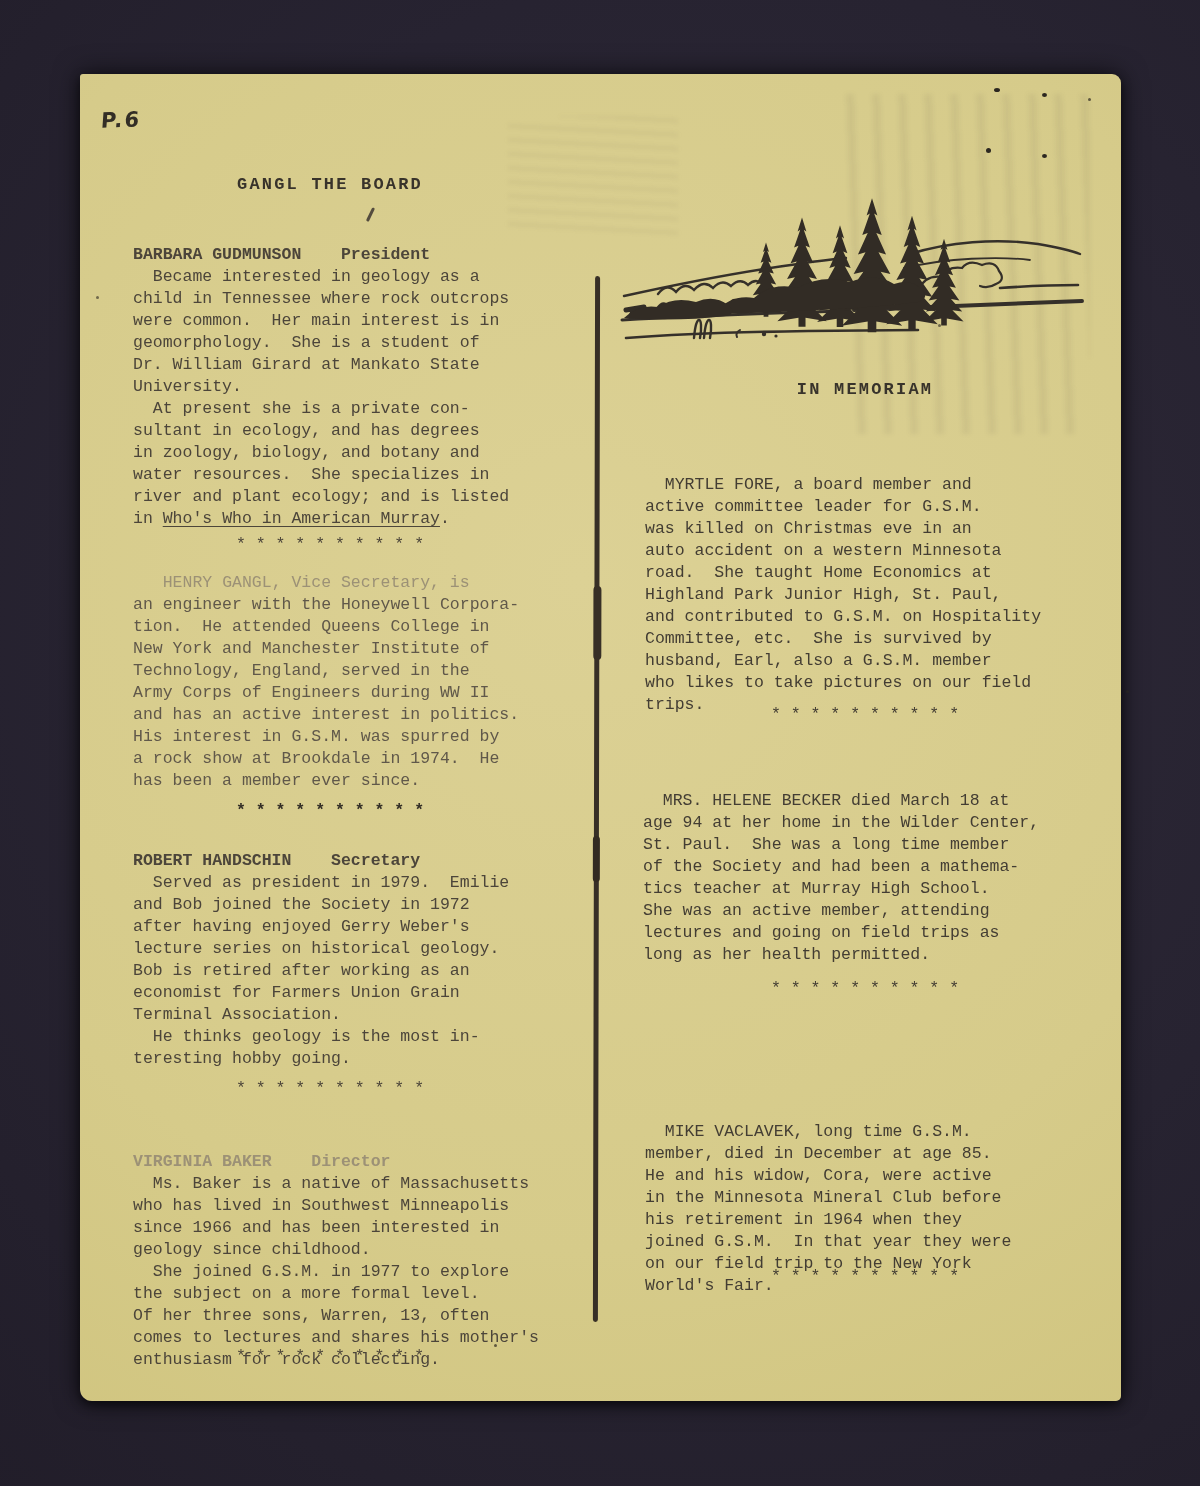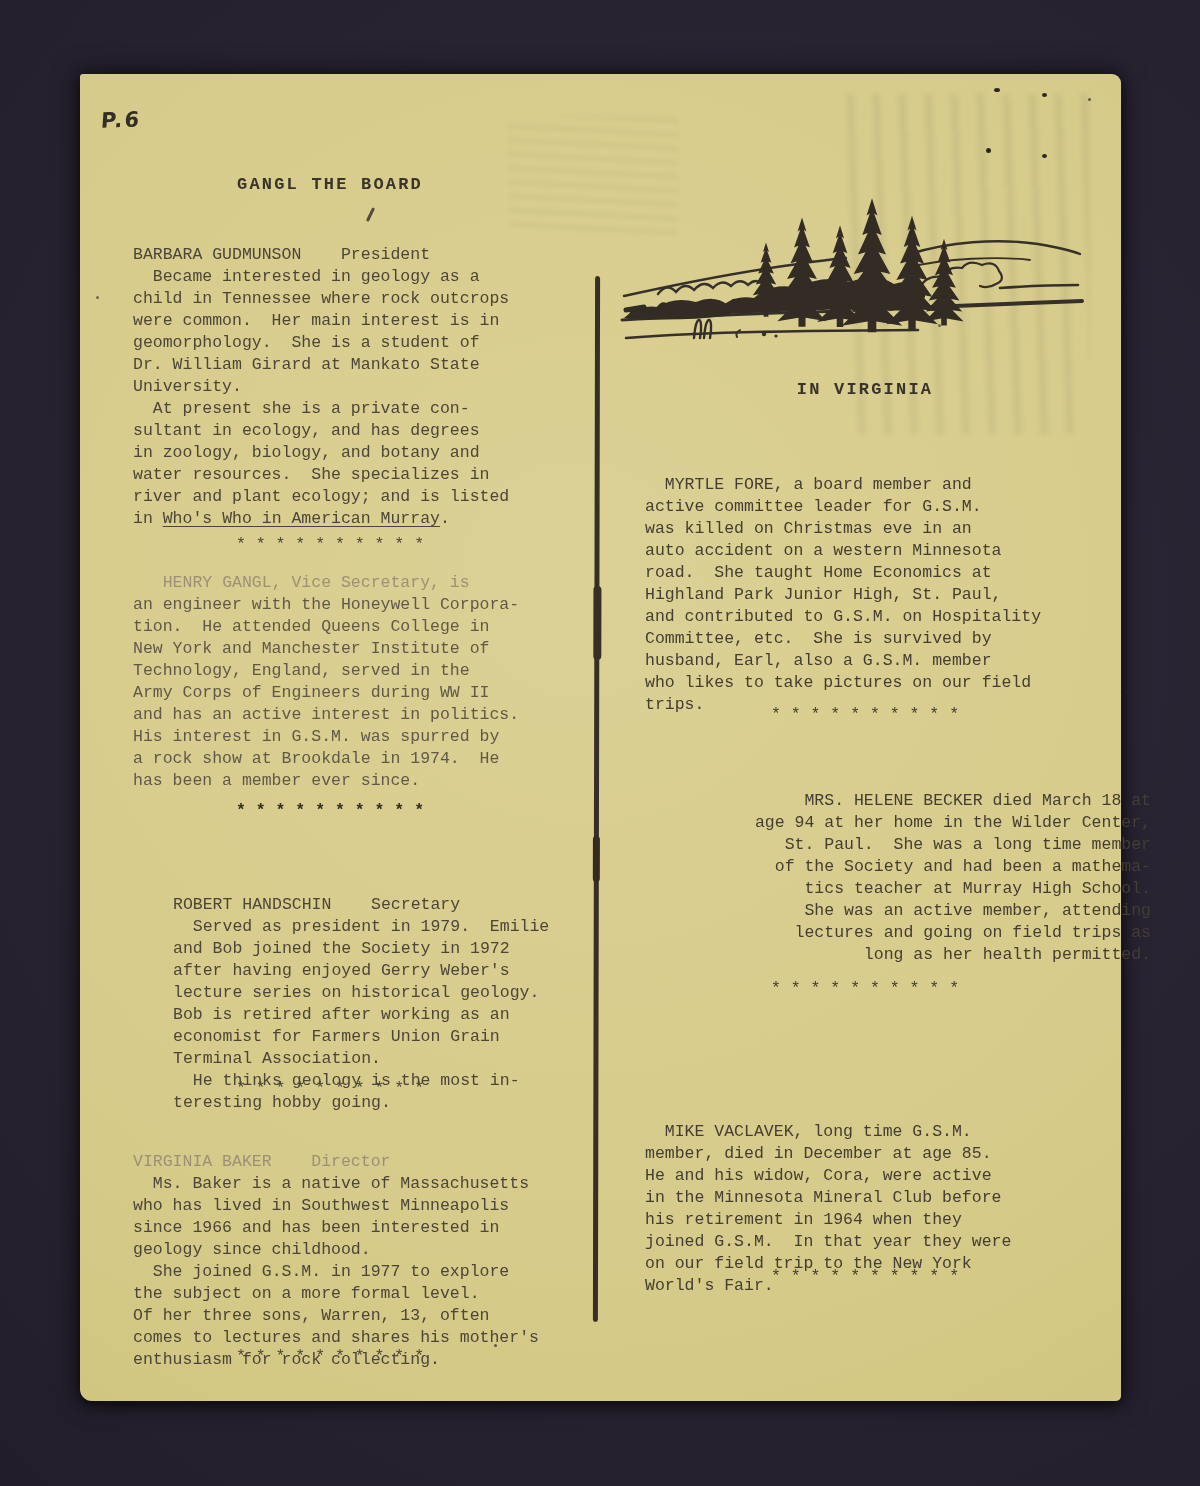--- a/index.html
+++ b/index.html
@@ -13,28 +13,28 @@
   .paper > *{position:absolute;}
   .pnum{left:21px;top:34px;font-family:"DejaVu Sans",sans-serif;font-weight:bold;
     font-size:21px;letter-spacing:2px;color:#332e26;transform:rotate(-2deg) skewX(-6deg);}
   .col-title{font-weight:bold;font-size:17px;letter-spacing:2.2px;color:#38332b;
     font-family:"Liberation Mono",monospace;}
   .left-title{left:50px;top:101px;width:400px;text-align:center;}
   .right-title{left:575px;top:306px;width:420px;text-align:center;}
   .slash-mark{left:289px;top:133px;width:2.5px;height:15px;background:#544c3e;
     transform:rotate(26deg);border-radius:2px;}
   .txt{font-size:16.5px;line-height:22px;white-space:pre-wrap;color:#4c453a;width:470px;}
-  .txt .hd{display:block;}
+  .txt .hd{display:block;font-weight:bold;}
   .bio-barbara{left:53px;top:170px;}
   .bio-henry{left:53px;top:498px;color:#60584a;}
-  .bio-robert{left:53px;top:820px;margin-left:40px;}
+  .bio-robert{left:53px;top:776px;}
   .bio-virginia{left:53px;top:1077px;}
   .obit{color:#433d33;width:480px;}
   .obit-myrtle{left:565px;top:400px;}
-  .obit-helene{left:591px;top:716px;text-align:right;}
+  .obit-helene{left:563px;top:716px;}
   .obit-mike{left:565px;top:1006px;margin-top:41px;}
   .sep{font-size:16.5px;line-height:22px;color:#4c453a;text-align:center;}
   .sep-l{left:50px;width:400px;}
   .sep-r{left:575px;width:420px;color:#433d33;}
   .sep1{top:460px}.sep2{top:726px;font-weight:bold;color:#332e26;}
   .sep3{top:1004px}.sep4{top:1272px}
   .sepR1{top:630px}.sepR2{top:904px}.sepR3{top:1192px}
   .faded{color:#9c9176;}
   .underl{text-decoration:underline;text-underline-offset:3px;}
   .divider{left:514px;top:202px;width:5px;height:1046px;background:#372f26;
@@ -170,21 +170,21 @@
         <use href="#pine" transform="translate(184,122) scale(0.88)"></use>
         <use href="#pine" transform="translate(222,124) scale(0.82)"></use>
         <use href="#pine" transform="translate(254,122) scale(1.08)"></use>
         <use href="#pine" transform="translate(294,124) scale(0.92)"></use>
         <use href="#pine" transform="translate(326,126) scale(0.70)"></use>
         <path d="M96,134 q16,-20 40,-16 q18,-16 44,-10 q24,-14 52,-6 q26,-10 44,2 q18,-6 28,6 q8,8 -4,12 q-60,8 -204,12 z"></path>
         <path d="M6,138 q14,-14 34,-11 q16,-11 38,-5 q18,-8 32,3 q10,8 -2,11 q-50,6 -102,2 z"></path>
       </g>
     </svg>
 
-    <div class="col-title right-title">IN VIRGINIA</div>
+    <div class="col-title right-title">IN MEMORIAM</div>
 
     <div class="txt obit obit-myrtle">  MYRTLE FORE, a board member and
 active committee leader for G.S.M.
 was killed on Christmas eve in an
 auto accident on a western Minnesota
 road.  She taught Home Economics at
 Highland Park Junior High, St. Paul,
 and contributed to G.S.M. on Hospitality
 Committee, etc.  She is survived by
 husband, Earl, also a G.S.M. member

